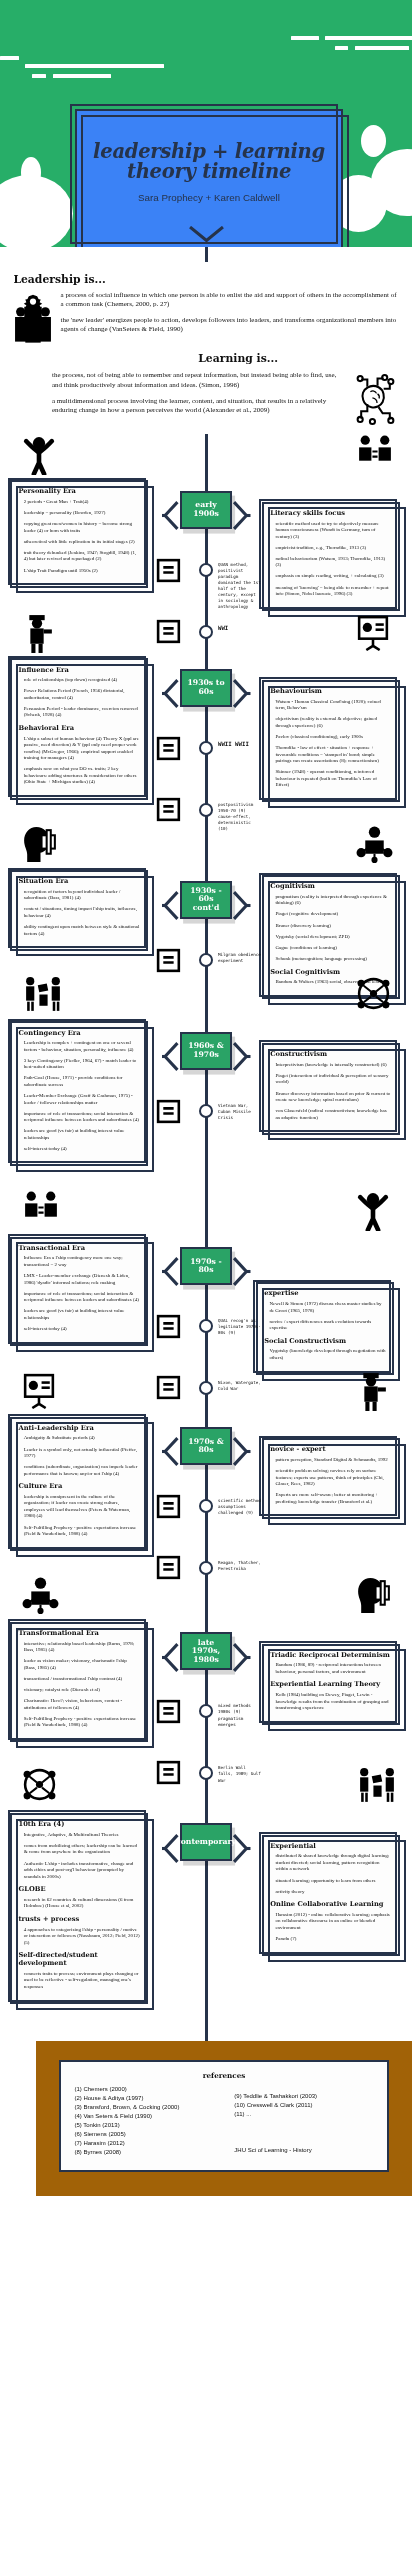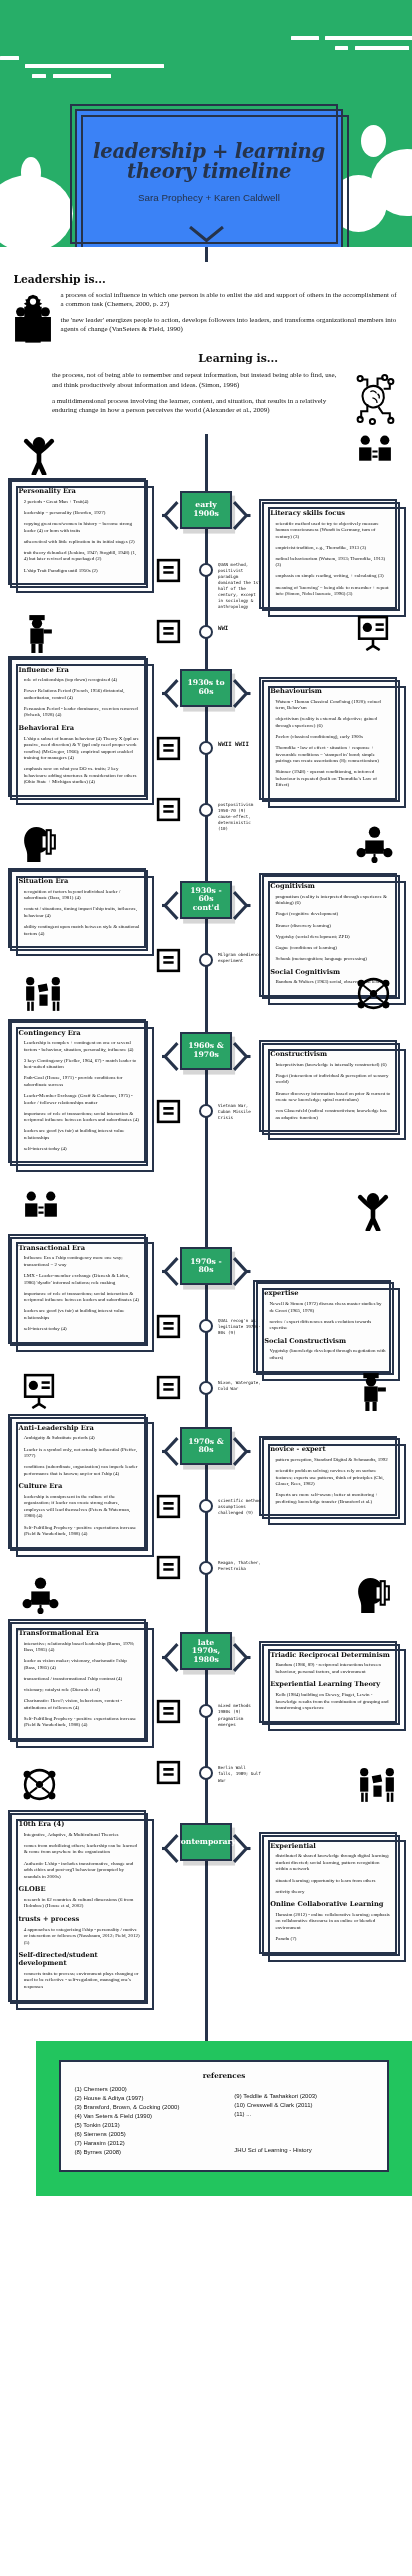--- a/index.html
+++ b/index.html
@@ -140,21 +140,21 @@
   .dot {
     position: absolute; left: 199px; width: 14px; height: 14px;
     border: 2.6px solid #26334a; border-radius: 50%;
     background: #ffffff; z-index: 5;
   }
   .ticon { position: absolute; z-index: 4; }
   .era-icon { position: absolute; z-index: 7; }
 
   
   .ref-band {
-    background: #22c55e;
+    background: #a16207;
     padding: 19.6px 0 24px;
     position: relative;
     margin-left: 36px;
   }
   .ref-card {
     width: 330px; margin: 0 auto;
     background: #fdfdfd; border: 2.6px solid #26334a;
     padding: 9.3px 13.4px 13.4px; position: relative;
   }
   .ref-card::before {

